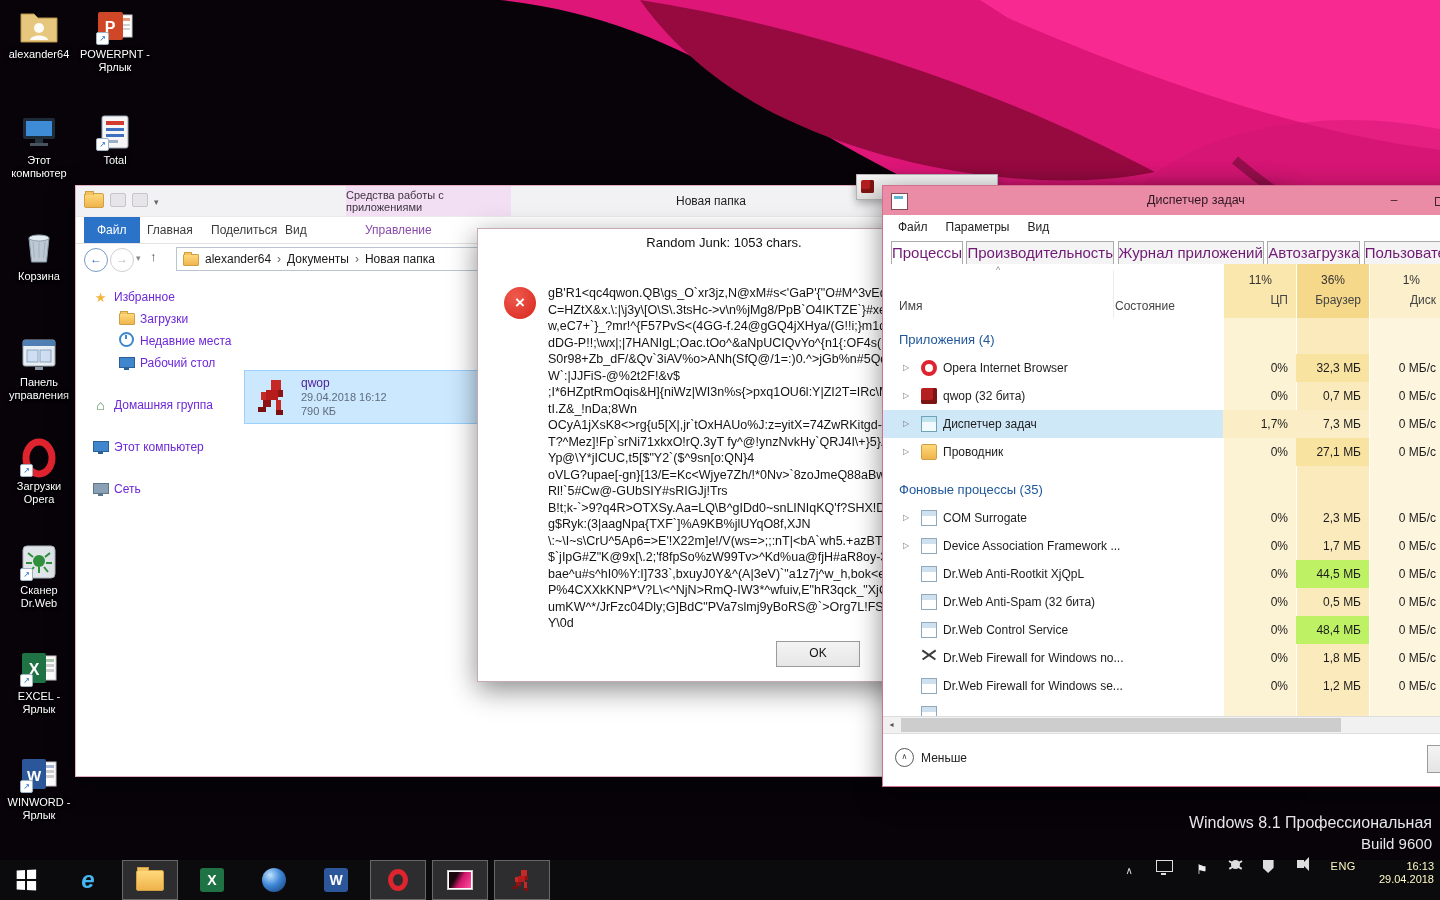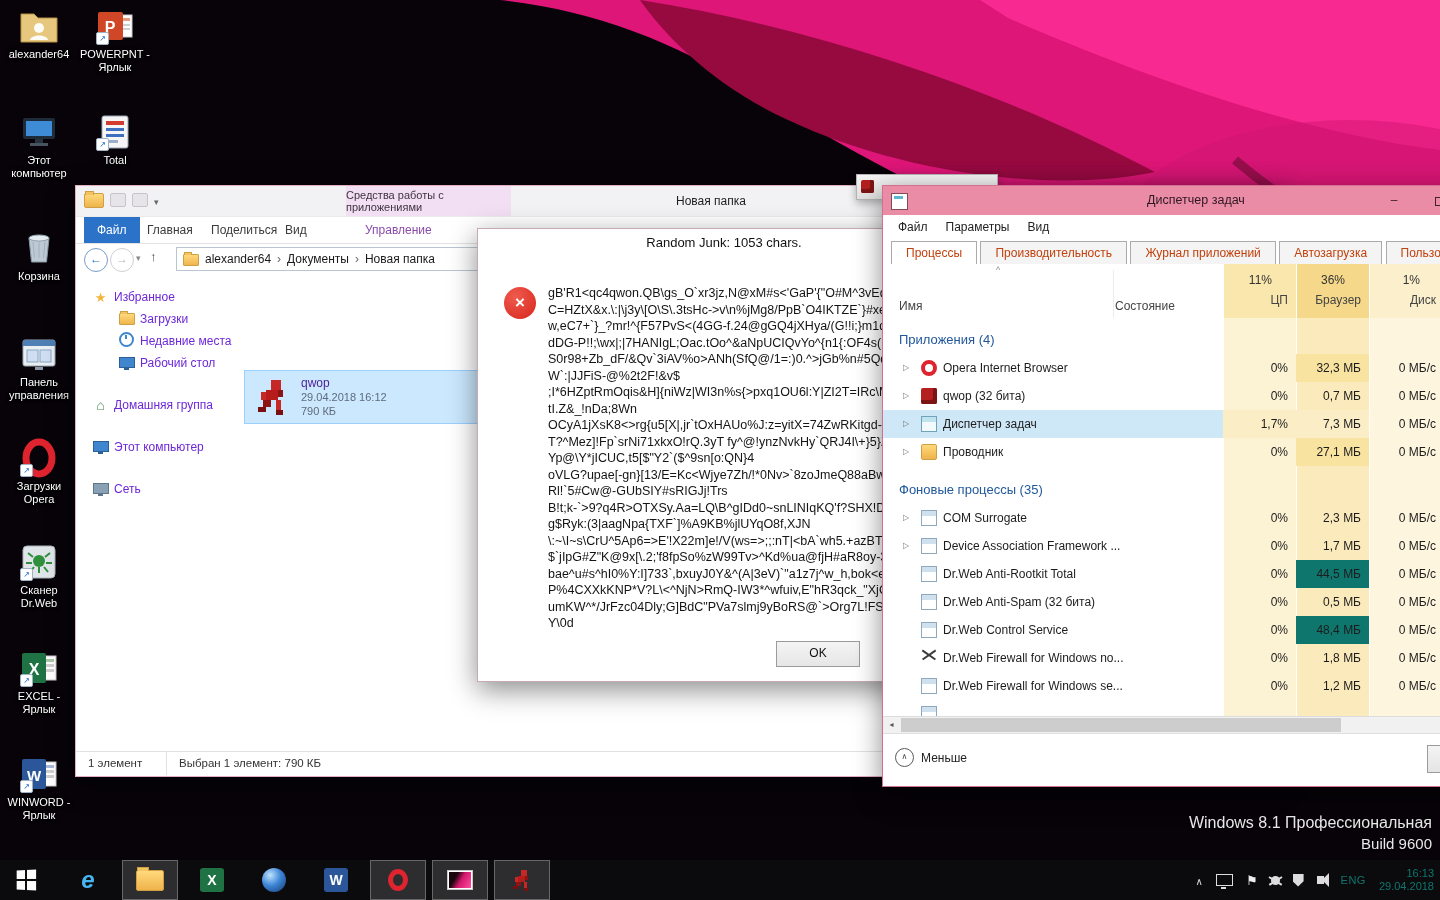--- a/index.html
+++ b/index.html
@@ -100,21 +100,21 @@
   .t-titlebar{position:relative;height:29px;background:#ea8ca6}
   .t-appico{position:absolute;left:8px;top:7px;width:15px;height:15px;background:#fff;border:1px solid #7d4d5c}
   .t-appico::before{content:"";position:absolute;left:2px;top:2px;width:9px;height:3px;background:#5fb6d4}
   .t-title{position:absolute;left:200px;width:226px;height:29px;line-height:29px;text-align:center;font-size:12.5px;color:#2e1722}
   .tc{position:absolute;top:0;height:29px;line-height:29px;text-align:center;font-size:12px;color:#40222c;width:46px}
   .tc.mn{left:488px}.tc.mn::before{content:"\2013"}
   .tc.mx{left:534px}.tc.mx::before{content:"";position:absolute;left:18px;top:11px;width:9px;height:7px;border:1px solid #40222c}
   .t-menu{height:24px;background:#fff;font-size:12px;color:#222;display:flex;align-items:center;padding-left:6px}
   .t-menu span{padding:0 9px}
   .t-tabs{position:relative;height:25px;background:#fff;border-bottom:1px solid #ababab;padding-left:8px;white-space:nowrap}
-  .ttab{display:inline-block;height:20px;line-height:20px;padding:1px 14px;font-size:12px;color:#c2410c;
+  .ttab{display:inline-block;height:20px;line-height:20px;padding:1px 0;font-size:15px;color:#701a75;
       border:1px solid #ababab;margin-right:-1px;background:#f4f4f4;position:relative;top:2px}
   .ttab.selt{background:#fff;border-bottom:1px solid #fff;top:2px;height:21px}
   .t-header{position:absolute;left:0;right:0;top:78px;height:54px;border-bottom:1px solid #dcdcdc;background:#fff}
   .hd-name{position:absolute;left:16px;bottom:5px;font-size:12px;color:#444}
   .hd-sort{position:absolute;left:0;top:1px;width:230px;text-align:center;font-size:9px;color:#8a8a8a}
   .hd-status{position:absolute;left:232px;bottom:5px;font-size:12px;color:#444}
   .hsep{position:absolute;left:230px;top:6px;bottom:0;width:1px;background:#ececec}
   .hcell{position:absolute;top:0;height:54px;text-align:right;font-size:12px;color:#333;border-left:1px solid #fff;box-sizing:border-box}
   .hcell .p{margin-top:9px;padding-right:24px}.hcell .l{margin-top:6px;padding-right:8px;color:#444}
   .hd-cpu{left:340px;width:73px;background:#f9e7ae}
@@ -128,21 +128,21 @@
   .st-disk{left:486px;width:75px;background:#fdf5dd}
   .tm-group{position:absolute;left:16px;height:28px;line-height:28px;font-size:13px;color:#20589b;z-index:1}
   .tm-row{position:absolute;left:0;right:0;height:28px;z-index:1}
   .tm-row.sel::before{content:"";position:absolute;left:0;top:0;bottom:0;width:340px;background:#cfe8f8}
   .tm-exp{position:absolute;left:20px;top:0;height:28px;line-height:28px;font-size:8px;color:#777}
   .tm-exp::before{content:"\25B7"}
   .tm-ico{position:absolute;left:38px;top:6px;width:16px;height:16px;box-sizing:border-box}
   .tm-name{position:absolute;left:60px;top:0;height:28px;line-height:28px;font-size:12px;color:#1c1c1c;white-space:nowrap}
   .cell{position:absolute;top:0;height:28px;line-height:28px;font-size:12px;color:#1c1c1c;text-align:right;box-sizing:border-box;padding-right:8px}
   .c-cpu{left:340px;width:73px}.c-mem{left:413px;width:73px}.c-disk{left:486px;width:75px}
-  .h1{background:#fbeec6}.h2{background:#f9e3a0}.h3{background:#0f766e}
+  .h1{background:#fbeec6}.h2{background:#f9e3a0}.h3{background:#bef264}
   .mi-opera{border:4px solid #e0242f;border-radius:50%;width:16px;height:16px}
   .mi-qwop{background:#b41f1f;box-shadow:inset -4px -4px 0 #7d1414;border-radius:2px}
   .mi-tm{background:linear-gradient(180deg,#bfe3ef 0 5px,#f2fafd 5px);border:1px solid #6fa3b8}
   .mi-fold{background:linear-gradient(#ffd97b,#efb34c);border:1px solid #cf9f43;border-radius:2px}
   .mi-win{background:linear-gradient(180deg,#cfe0ef 0 5px,#ffffff 5px);border:1px solid #8fa8bc}
   .mi-spider{background:#3c3c3c;border-radius:50%;width:10px;height:10px;margin:3px;position:relative}
   .mi-spider::before,.mi-spider::after{content:"";position:absolute;left:-3px;top:4px;width:16px;height:1.5px;background:#3c3c3c}
   .mi-spider::before{transform:rotate(35deg)}.mi-spider::after{transform:rotate(-35deg)}
 
   .t-hs{position:absolute;left:0;right:0;top:530px;height:17px;background:#f1f1f1;border-top:1px solid #dcdcdc}
@@ -173,21 +173,21 @@
   .tb-ie{font-size:24px;font-style:italic;font-weight:bold;color:#45b6f2;line-height:40px}
   .tfold{width:26px;height:19px;background:linear-gradient(#ffd97b,#efb34c);border:1px solid #cf9f43;border-radius:2px;position:relative}
   .tfold::before{content:"";position:absolute;top:-4px;left:0;width:10px;height:3px;background:#f3c35f;border:1px solid #cf9f43;border-bottom:none}
   .tgreen{width:24px;height:24px;background:#1f7244;border-radius:3px;color:#fff;font-weight:bold;font-size:14px;text-align:center;line-height:24px}
   .tsphere{width:24px;height:24px;border-radius:50%;background:radial-gradient(circle at 34% 30%,#bfe3ff,#3f86d6 45%,#12386f)}
   .tblue{width:24px;height:24px;background:#2b579a;border-radius:3px;color:#fff;font-weight:bold;font-size:14px;text-align:center;line-height:24px}
   .topera{width:20px;height:22px;border:5px solid #e0242f;border-radius:50%;box-sizing:border-box}
   .tview{width:26px;height:20px;background:#fff;border:1px solid #c9c9c9;padding:1px;box-sizing:border-box}
   .tview i{display:block;width:100%;height:100%;background:linear-gradient(120deg,#1a060d 30%,#d5186f 55%,#ff4fa0)}
   .tqwop{width:24px;height:24px}
-  .tray{position:absolute;right:6px;top:0;height:40px;display:flex;align-items:center;gap:13px;color:#0f766e}
+  .tray{position:absolute;right:6px;top:0;height:40px;display:flex;align-items:flex-start;gap:23px;color:#fef9c3}
   .tr-chev::before{content:"\2227";font-size:10px;color:#ddd}
   .tr-mon{width:15px;height:10px;background:#0b0b0d;border:1.5px solid #ddd;position:relative}
   .tr-mon::after{content:"";position:absolute;left:4px;bottom:-4px;width:5px;height:2px;background:#ddd}
   .tr-flag::before{content:"\2691";font-size:13px;color:#eee}
   .tr-spider{width:9px;height:9px;border-radius:50%;background:#ddd;position:relative}
   .tr-spider::before,.tr-spider::after{content:"";position:absolute;left:-3px;top:4px;width:15px;height:1.5px;background:#ddd}
   .tr-spider::before{transform:rotate(32deg)}.tr-spider::after{transform:rotate(-32deg)}
   .tr-shield{width:11px;height:13px;background:#ddd;clip-path:polygon(0 0,100% 0,100% 60%,50% 100%,0 60%)}
   .tr-vol{width:7px;height:8px;background:#ddd;position:relative;margin-right:4px}
   .tr-vol::before{content:"";position:absolute;left:5px;top:-3px;border:7px solid transparent;border-right-color:#ddd;border-left:0}
@@ -384,24 +384,20 @@
             <rect x="2" y="12" width="3" height="2" fill="#7a0f0f"></rect>
             <rect x="9" y="13" width="3" height="2" fill="#7a0f0f"></rect>
           </svg>
       </div>
       <div>
         <div class="tname">qwop</div>
         <div class="tcol">29.04.2018 16:12</div>
         <div class="tcol">790 КБ</div>
       </div>
     </div>
-  </div>
-  <div class="x-status">
-    <span class="st1">1 элемент</span>
-    <span class="st2">Выбран 1 элемент: 790 КБ</span>
   </div>
 </div>
 
 <div class="win" id="qfrag">
   <span class="mini mi-qwop"></span>
   <span class="dash"></span>
 </div>
 
 <div class="win" id="dialog">
   <div class="d-title">Random Junk: 1053 chars.</div>
@@ -522,21 +518,21 @@
     <div class="tm-row" style="top:214px">
       <span class="tm-exp"></span>
       <span class="tm-ico mi-win"></span>
       <span class="tm-name">Device Association Framework ...</span>
       <span class="cell c-cpu">0%</span>
       <span class="cell c-mem">1,7 МБ</span>
       <span class="cell c-disk">0 МБ/с</span>
     </div>
     <div class="tm-row" style="top:242px">
       <span class="tm-ico mi-win"></span>
-      <span class="tm-name">Dr.Web Anti-Rootkit Total</span>
+      <span class="tm-name">Dr.Web Anti-Rootkit XjQpL</span>
       <span class="cell c-cpu">0%</span>
       <span class="cell c-mem h3">44,5 МБ</span>
       <span class="cell c-disk">0 МБ/с</span>
     </div>
     <div class="tm-row" style="top:270px">
       <span class="tm-ico mi-win"></span>
       <span class="tm-name">Dr.Web Anti-Spam (32 бита)</span>
       <span class="cell c-cpu">0%</span>
       <span class="cell c-mem">0,5 МБ</span>
       <span class="cell c-disk">0 МБ/с</span>

